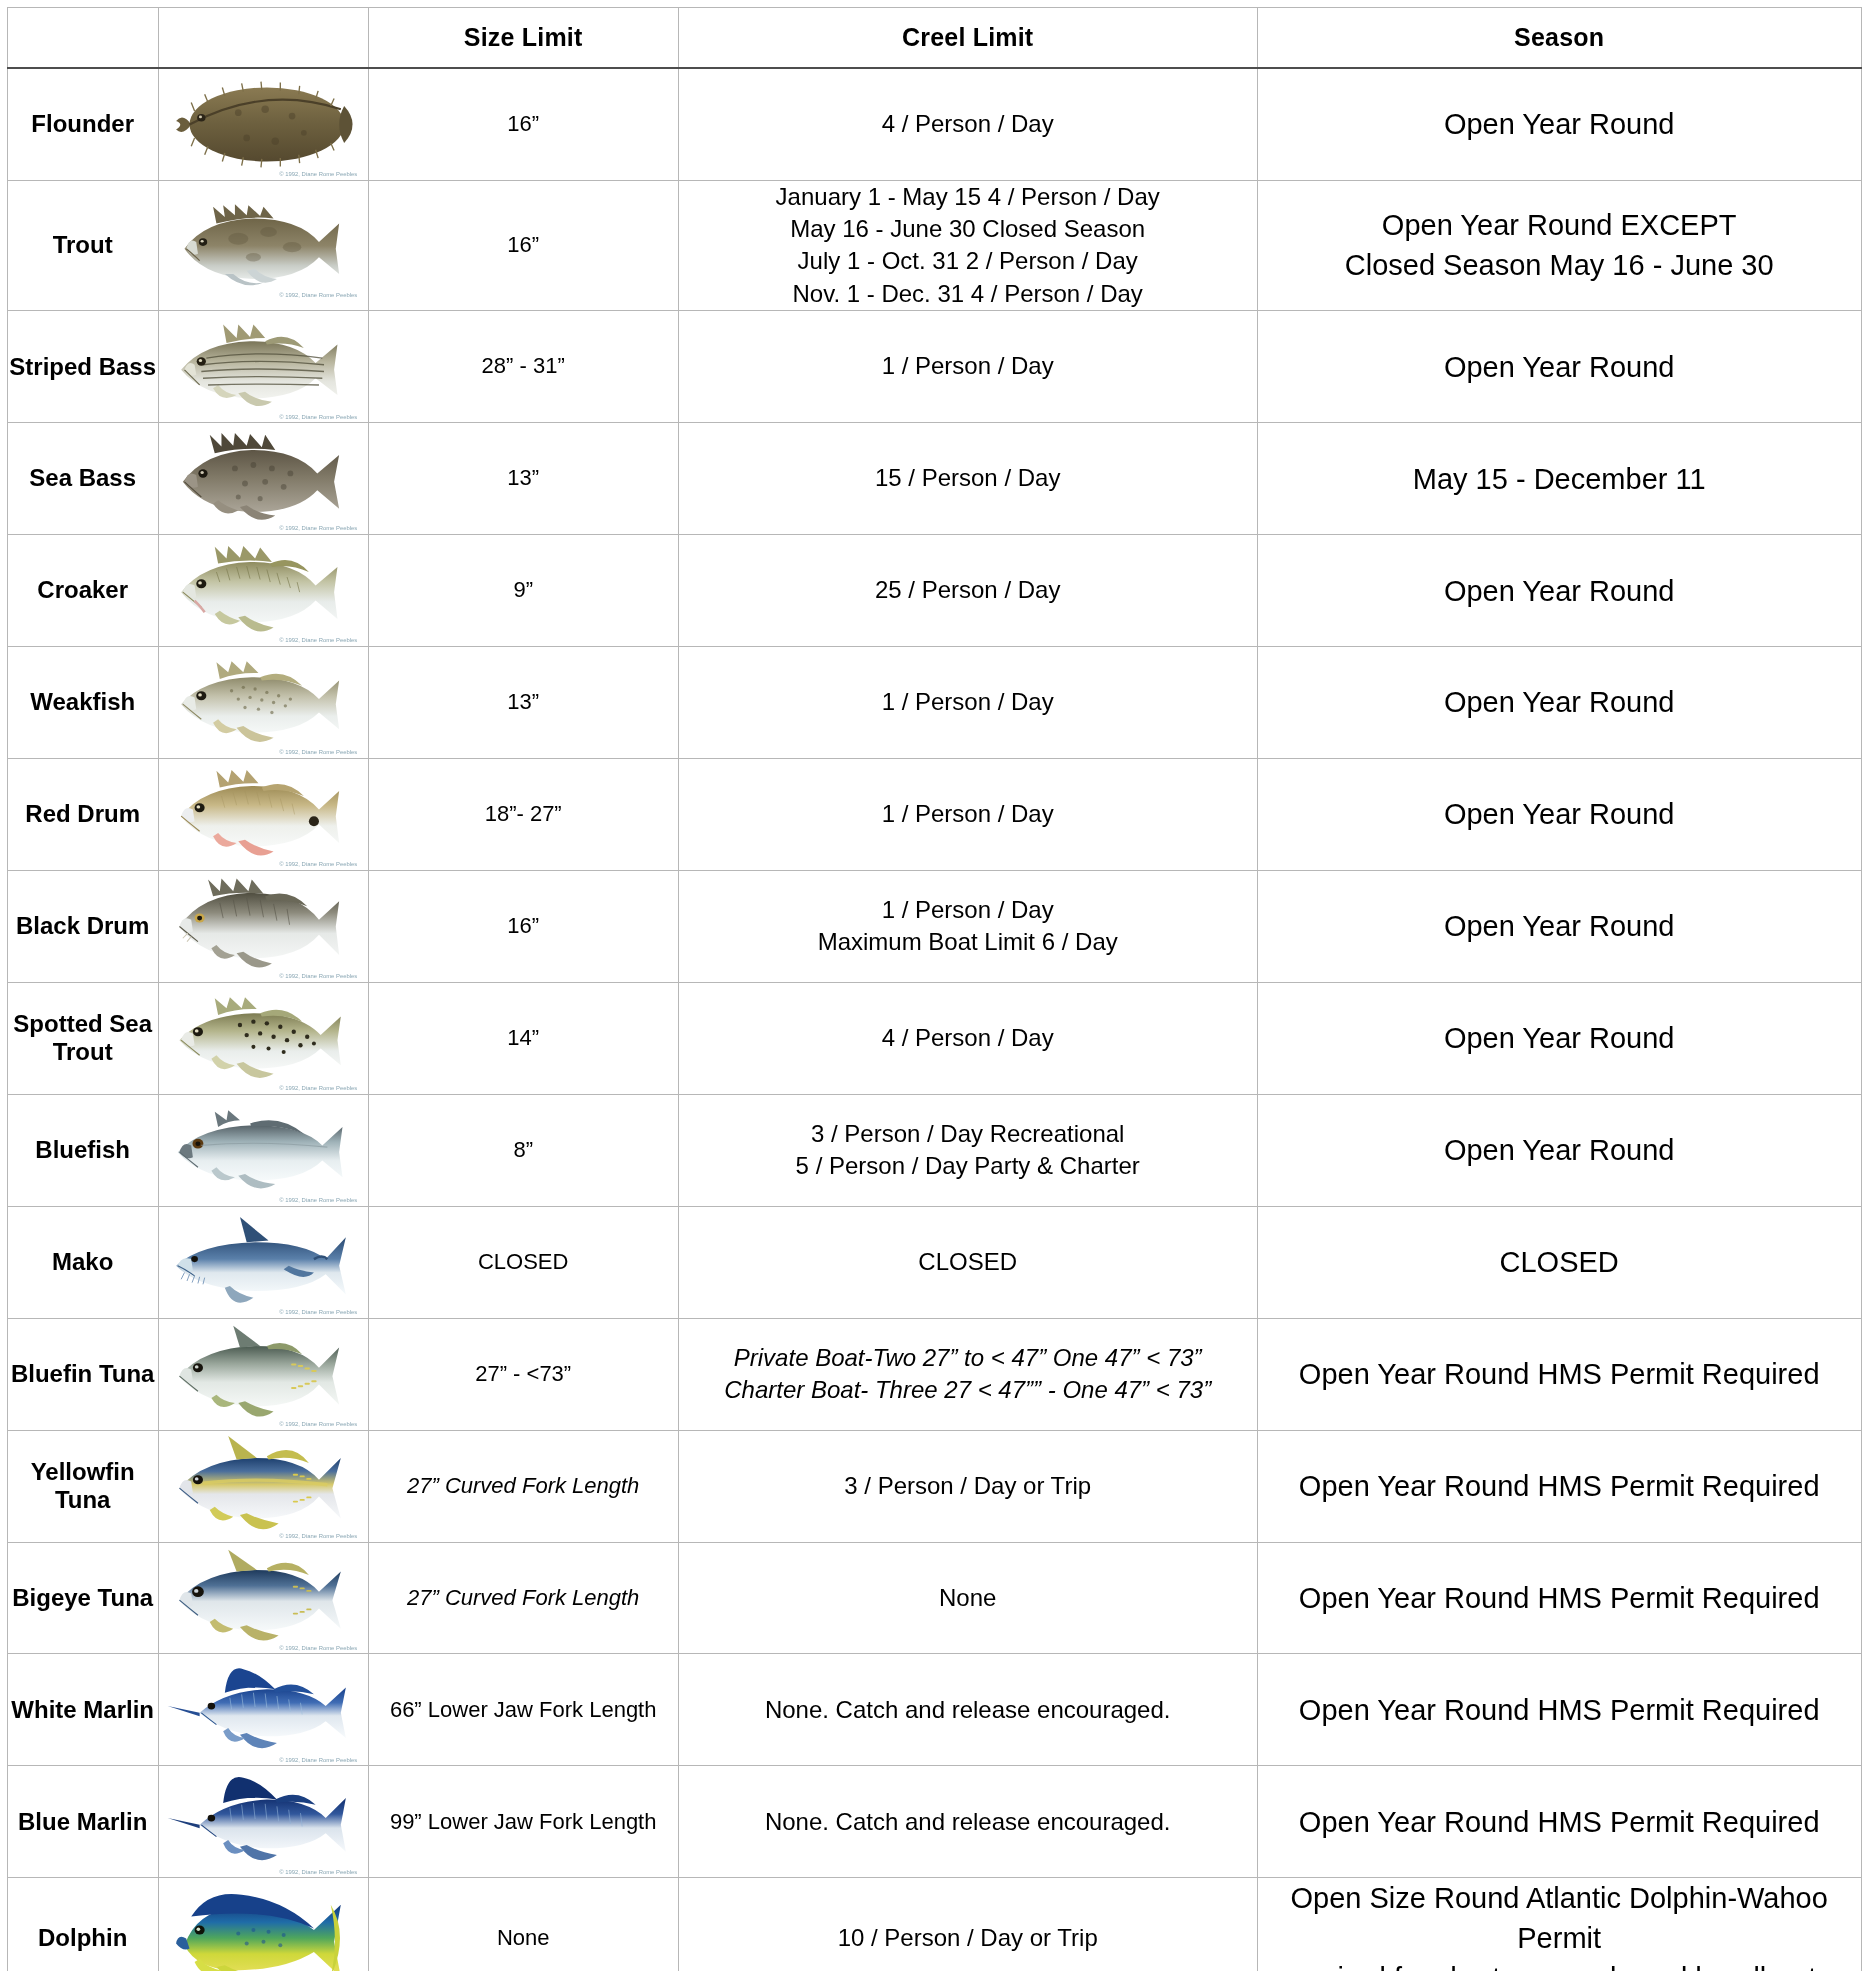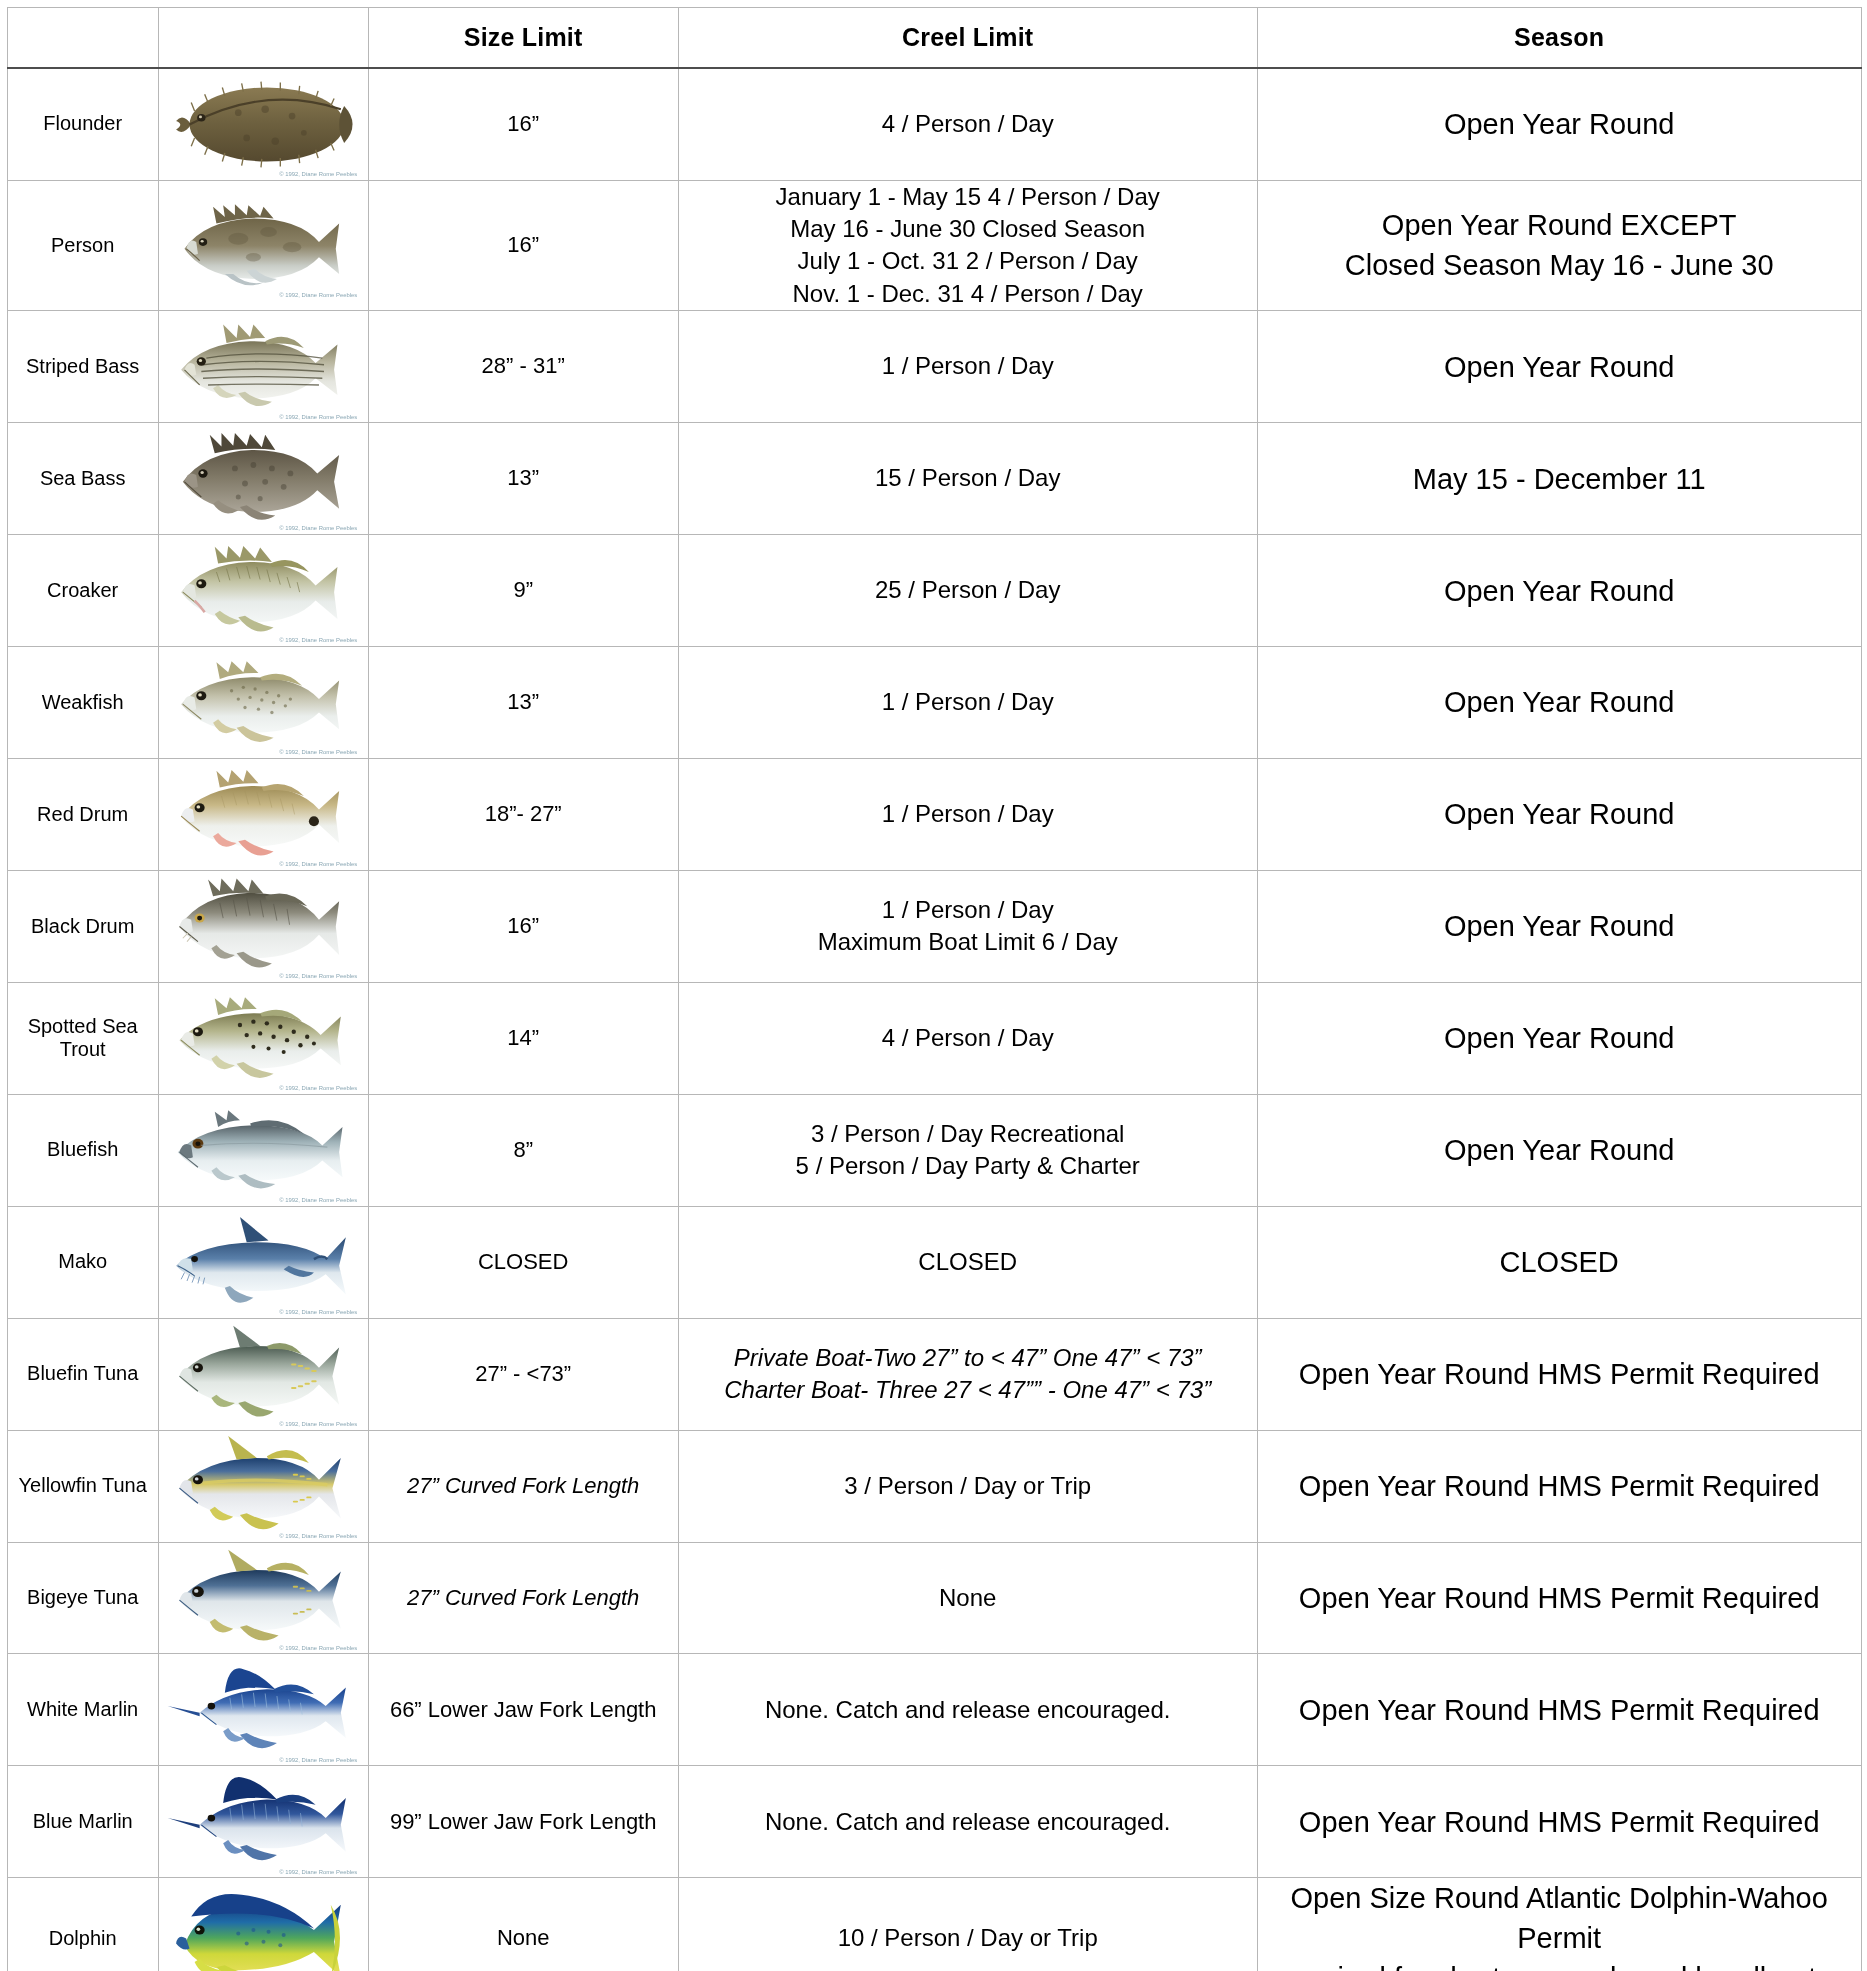--- a/index.html
+++ b/index.html
@@ -54,22 +54,22 @@
   }
   .head-label {
     font-size: 25px;
     font-weight: bold;
     text-align: center;
     letter-spacing: 0.2px;
   }
 
   td.name-cell {
     text-align: center;
-    font-size: 20px;
-    font-weight: normal;
+    font-size: 24px;
+    font-weight: bold;
     line-height: 1.18;
     padding: 3.4px 1.7px;
   }
   td.img-cell {
     text-align: center;
     padding: 3.4px 0;
   }
   td.size-cell {
     text-align: center;
     font-size: 22px;
@@ -193,21 +193,21 @@
           </td>
           <td class="size-cell">16”</td>
           <td class="creel-cell">
             <div>4 / Person / Day</div>
           </td>
           <td class="season-cell">
             <div>Open Year Round</div>
           </td>
         </tr>
         <tr>
-          <td class="name-cell">Person</td>
+          <td class="name-cell">Trout</td>
           <td class="img-cell">
             <div class="fish-wrap">
     <svg viewBox="0 0 232 132" xmlns="http://www.w3.org/2000/svg">
       <defs>
                   <linearGradient id="ta1" x1="0" y1="0" x2="0" y2="1">
         <stop offset="0%" stop-color="#6f6548"></stop>
                     <stop offset="45%" stop-color="#8d8468"></stop>
                     <stop offset="78%" stop-color="#c9cdc7"></stop>
                     <stop offset="100%" stop-color="#e6eae8"></stop>
       </linearGradient>

